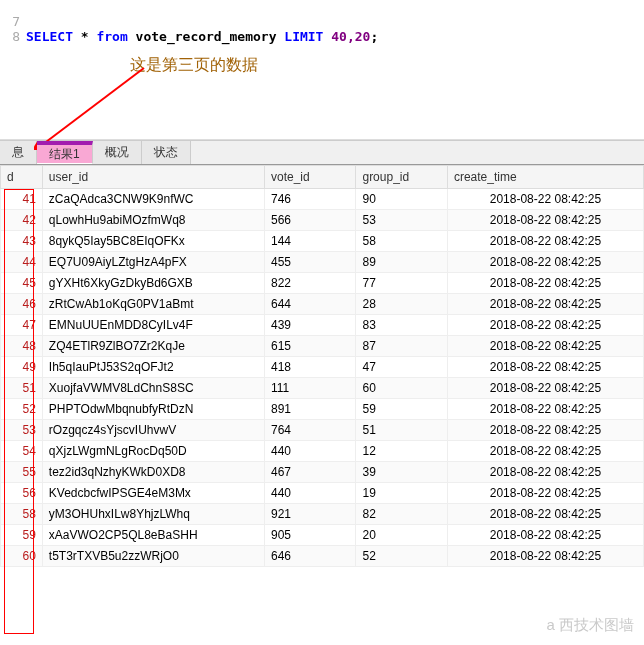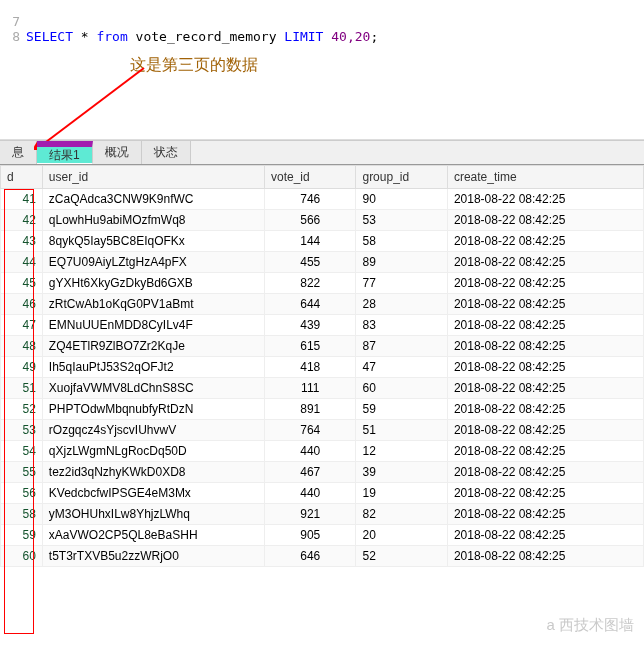--- a/index.html
+++ b/index.html
@@ -1,39 +1,39 @@
 <!DOCTYPE html>
 <html><head>
 <meta charset="utf-8">
 <style>
 * { margin: 0; padding: 0; box-sizing: border-box; }
 body { font-family: "Microsoft YaHei", Arial, sans-serif; font-size: 12px; background: #fff; width: 644px; height: 645px; overflow: hidden; position: relative; }
 .sql-area { padding: 14px 8px 8px 8px; font-family: Consolas, monospace; font-size: 13px; background: #fff; border-bottom: 1px solid #ddd; height: 140px; position: relative; }
 .sql-line { display: flex; }
 .line-num { color: #aaa; width: 18px; text-align: right; padding-right: 6px; user-select: none; }
-.sql-text { white-space: pre; }
+.sql-text { white-space: pre; font-weight: bold; }
 .kw-blue { color: #0000ff; }
 .kw-ident { color: #000; }
 .kw-num { color: #800080; }
 .kw-black { color: #000; }
 .annotation { position: absolute; top: 55px; left: 130px; color: #a16207; font-size: 16px; font-family: "Microsoft YaHei"; font-weight: normal; }
 .arrow-svg { position: absolute; top: 20px; left: 34px; pointer-events: none; }
 .tabs { display: flex; background: #f0f0f0; border-top: 1px solid #ccc; border-bottom: 1px solid #999; height: 25px; }
 .tab { padding: 3px 12px; border-right: 1px solid #ccc; background: #e8e8e8; cursor: pointer; display: flex; align-items: center; font-size: 12px; color: #333; }
 .tab.partial-left { border-left: none; }
-.tab.active { background: #5eead4; border-top: 6px solid #a21caf; border-bottom: 1px solid #fff; position: relative; top: 0; font-weight: normal; }
+.tab.active { background: #f9a8d4; border-top: 4px solid #a21caf; border-bottom: 1px solid #fff; position: relative; top: 0; font-weight: normal; }
 .grid { width: 100%; border-collapse: collapse; table-layout: fixed; }
 .grid th { background: #f5f5f5; border: 1px solid #ddd; padding: 4px 6px; text-align: left; font-weight: normal; color: #333; height: 22px; }
 .grid td { border: 1px solid #eee; padding: 3px 6px; height: 21px; overflow: hidden; white-space: nowrap; text-overflow: clip; }
 .grid tbody tr:nth-child(even) { background: #fafafa; }
-.col-d { width: 32px; text-align: right; color: #14532d; }
+.col-d { width: 32px; text-align: right; color: #b91c1c; }
 .col-userid { width: 170px; }
-.col-voteid { width: 70px; text-align: center; }
+.col-voteid { width: 70px; text-align: left; }
 .col-groupid { width: 70px; text-align: left; }
-.col-time { width: 150px; }
+.col-time { width: 150px; text-align: center; }
 .box-highlight { position: absolute; border: 1px solid #ff0000; pointer-events: none; }
 .watermark { position: absolute; bottom: 10px; right: 10px; color: rgba(100,100,100,0.35); font-size: 15px; font-family: Arial; user-select: none; }
 </style>
 </head>
 <body>
 
 <div class="sql-area">
   <div class="sql-line">
     <span class="line-num">7</span>
   </div>

